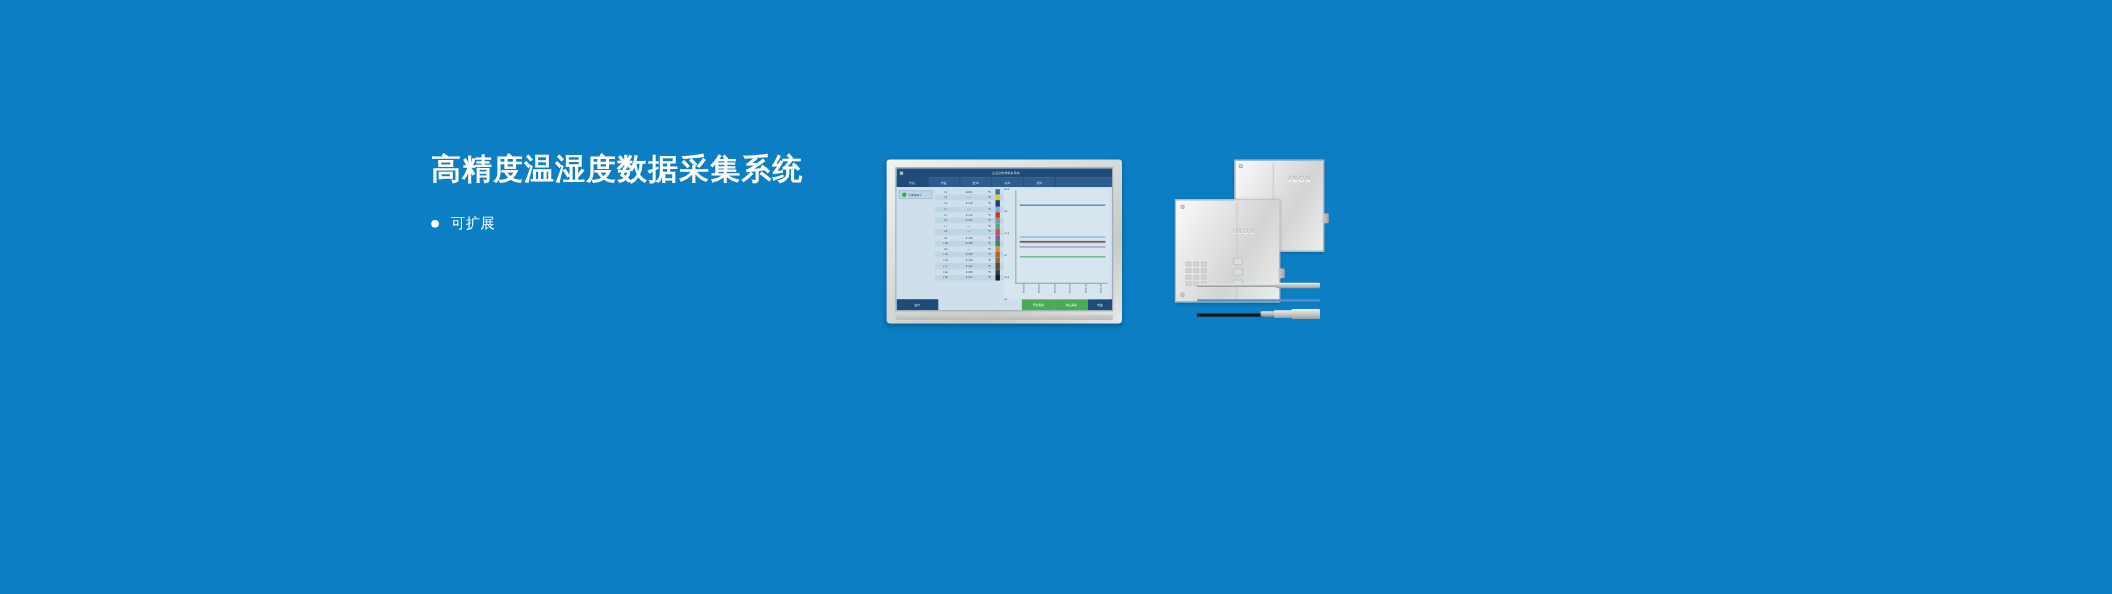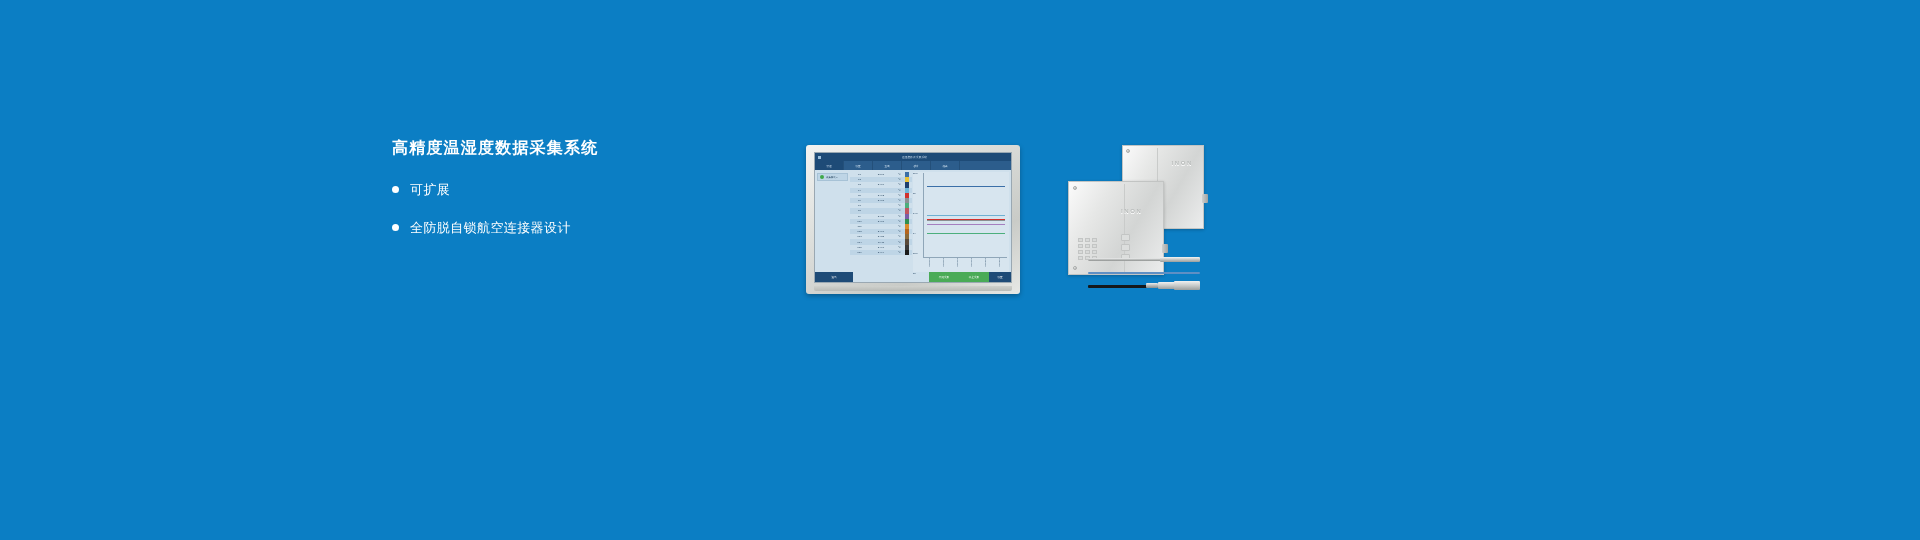--- a/index.html
+++ b/index.html
@@ -9,21 +9,21 @@
     font-family:"Liberation Sans","DejaVu Sans",sans-serif;
     position:relative;
   }
 
   
   .banner { position:absolute; inset:0; background:#0b7ec4; }
 
   
   .copy { position:absolute; left:392px; top:138px; width:420px; }
   .headline {
-    font-size:16px; font-weight:bold; color:#ffffff;
+    font-size:27px; font-weight:bold; color:#ffffff;
     letter-spacing:1.2px; line-height:1.25; white-space:nowrap;
   }
   .subhead {
     margin-top:17px; font-size:13px; color:#ffffff;
     letter-spacing:.4px; white-space:nowrap; font-weight:400;
   }
   .bullets { margin-top:19px; list-style:none; }
   .bullet { display:flex; align-items:center; height:25px; margin-bottom:13px;text-align:right; }
   .dot {
     width:7px; height:7px; border-radius:50%;
@@ -155,24 +155,20 @@
 
   <div class="copy">
     <div class="headline">高精度温湿度数据采集系统</div>
 
 
     <div class="bullets">
       <div class="bullet">
         <span class="dot"></span>
         <span class="bullet-label">可扩展</span>
       </div>
-      <div class="bullet">
-        <span class="dot"></span>
-        <span class="bullet-label">全防脱自锁航空连接器设计</span>
-      </div>
     </div>
   </div>
 
   <div class="panel-pc">
     <div class="pc-bezel">
       <div class="pc-screen">
 
         <div class="pc-titlebar">
           <span class="tb-icon"></span>
           <span class="pc-title">温湿度数据采集系统</span>

